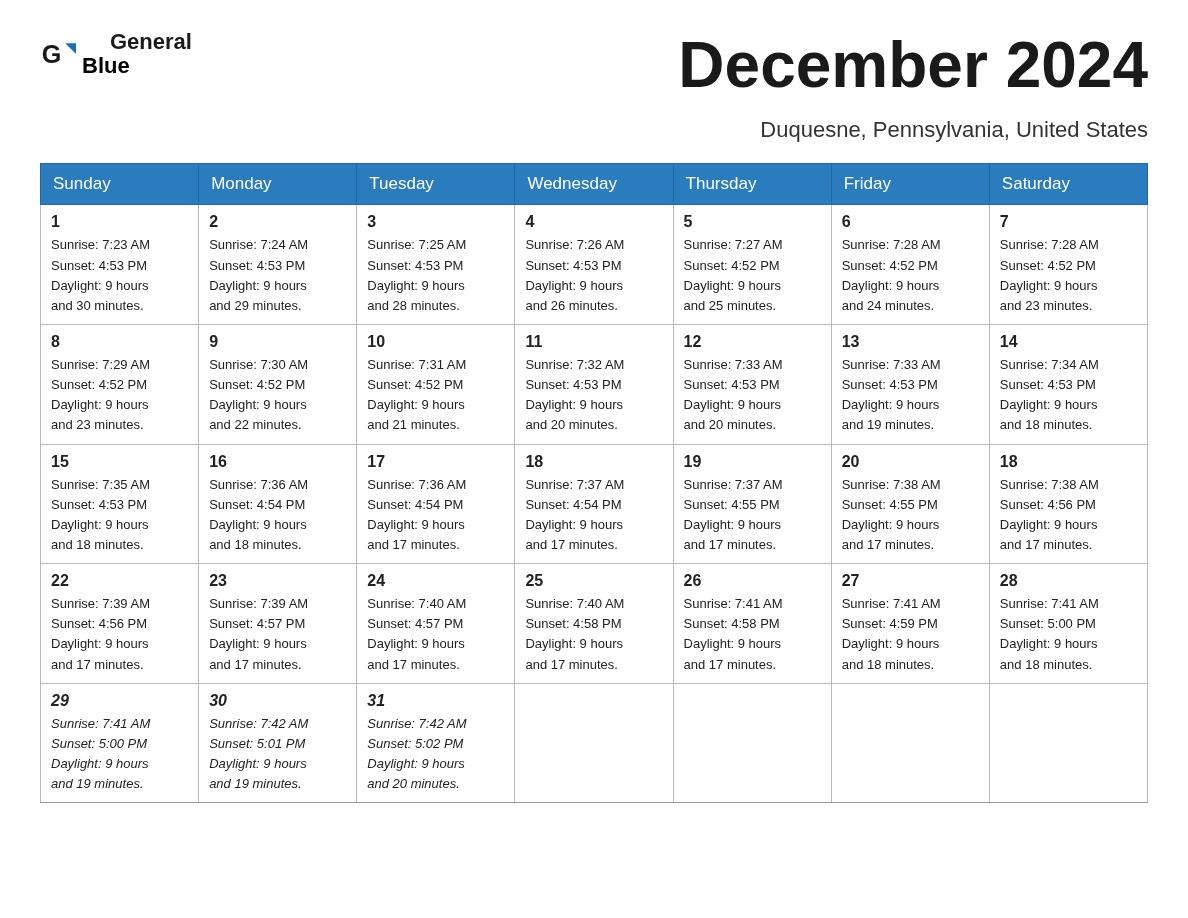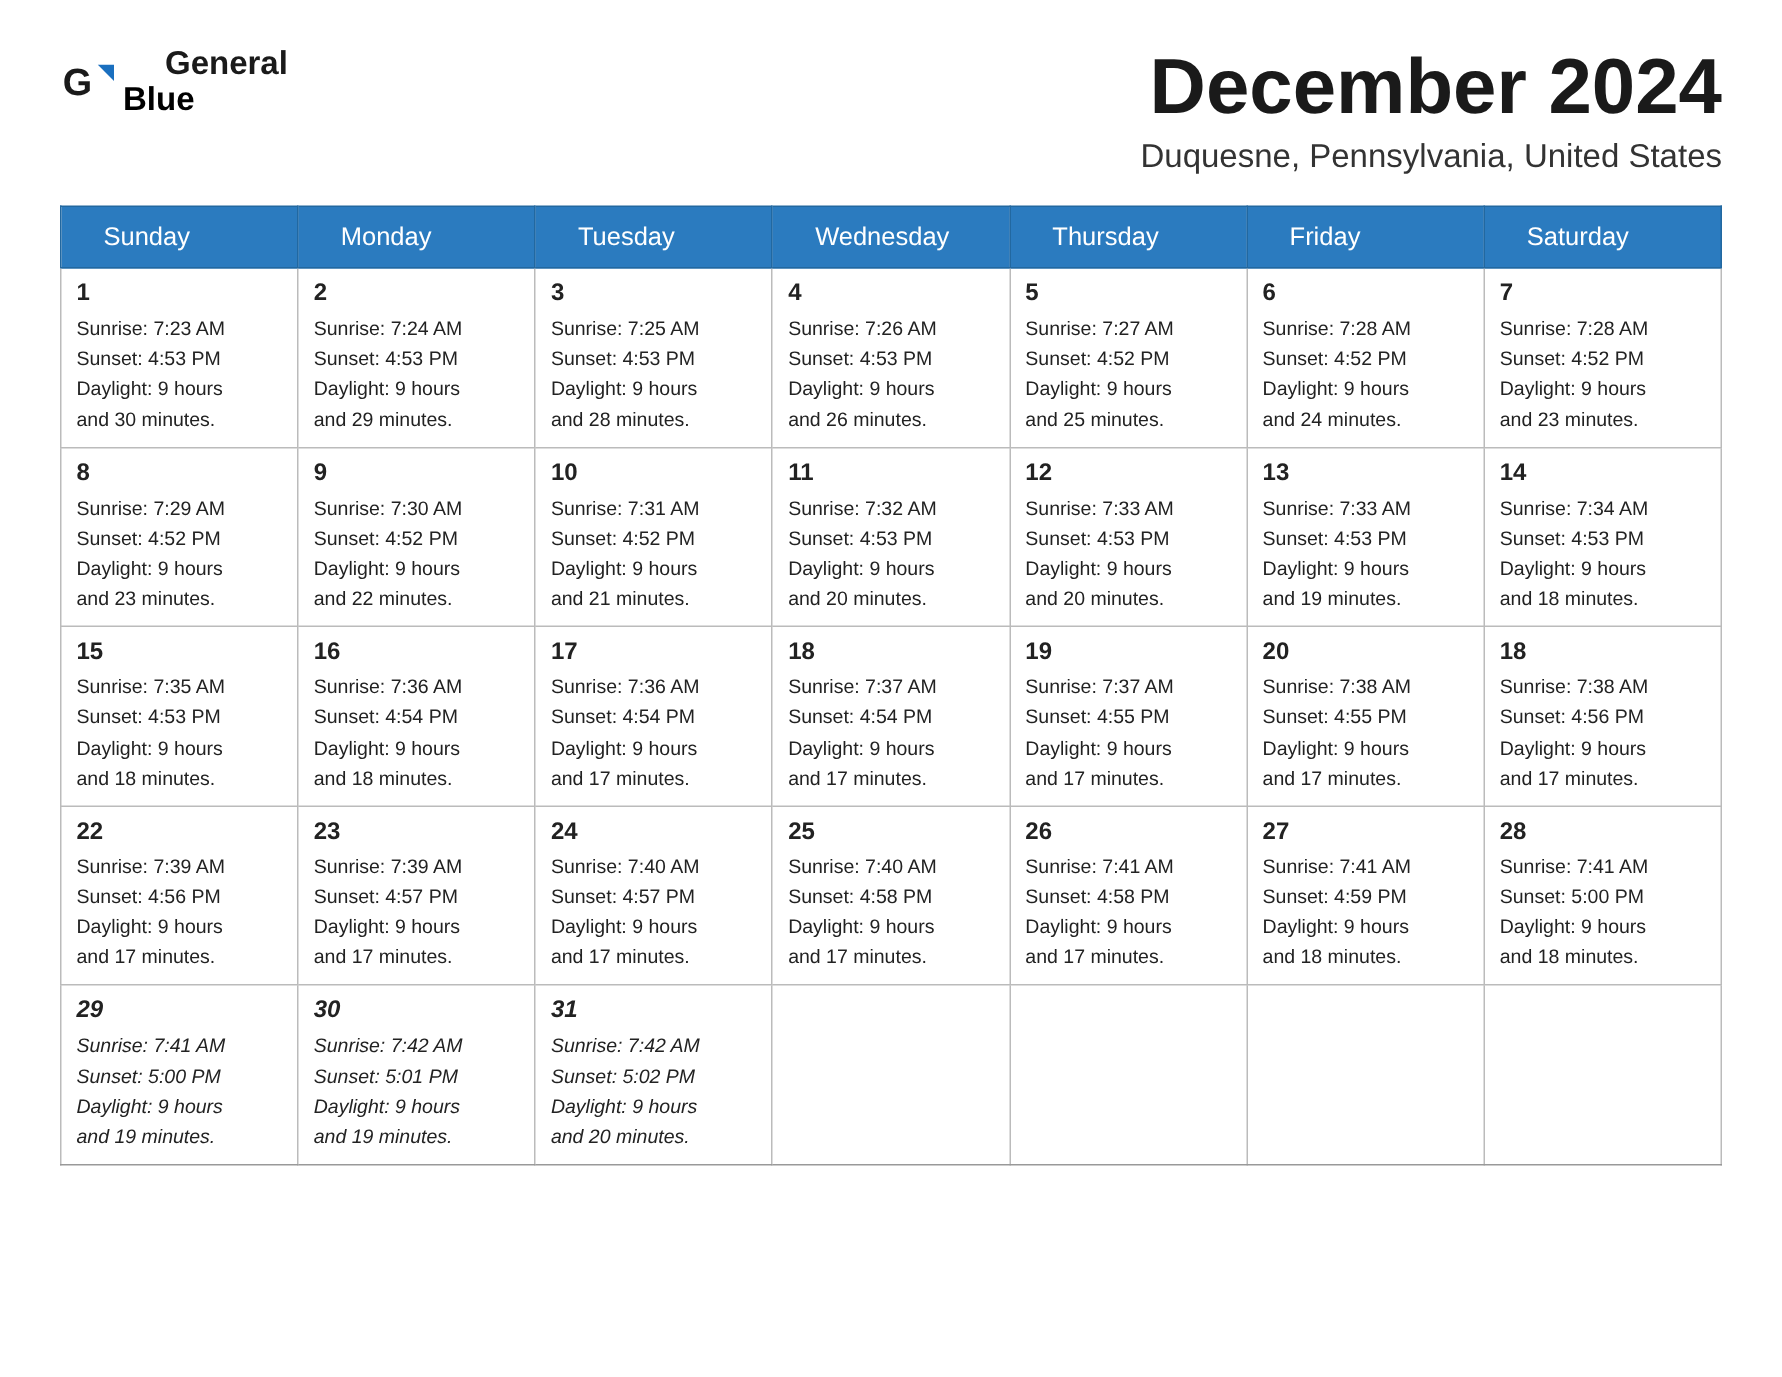--- a/index.html
+++ b/index.html
@@ -36,39 +36,39 @@
     }
     .logo-icon {
       width: 36px;
       height: 36px;
       margin-right: 6px;
     }
     .title-area {
       text-align: right;
     }
     .month-title {
-      font-size: 52px;
+      font-size: 64px;
       font-weight: bold;
       color: #1a1a1a;
       line-height: 1.1;
     }
     .location-title {
       font-size: 22px;
       color: #333;
-      margin-top: 4px;
+      margin-top: 17px;
     }
     .calendar-table {
       width: 100%;
       border-collapse: collapse;
       border: 1px solid #999;
     }
     .calendar-table th {
       background-color: #2b7bbf;
       color: #fff;
-      padding: 10px 28px;
+      padding: 10px 12px;
       font-size: 17px;
       font-weight: normal;
       text-align: left;
       border: 1px solid #2268a0;
     }
     .calendar-table td {
       vertical-align: top;
       padding: 8px 10px;
       border: 1px solid #bbb;
       width: calc(100% / 7);

